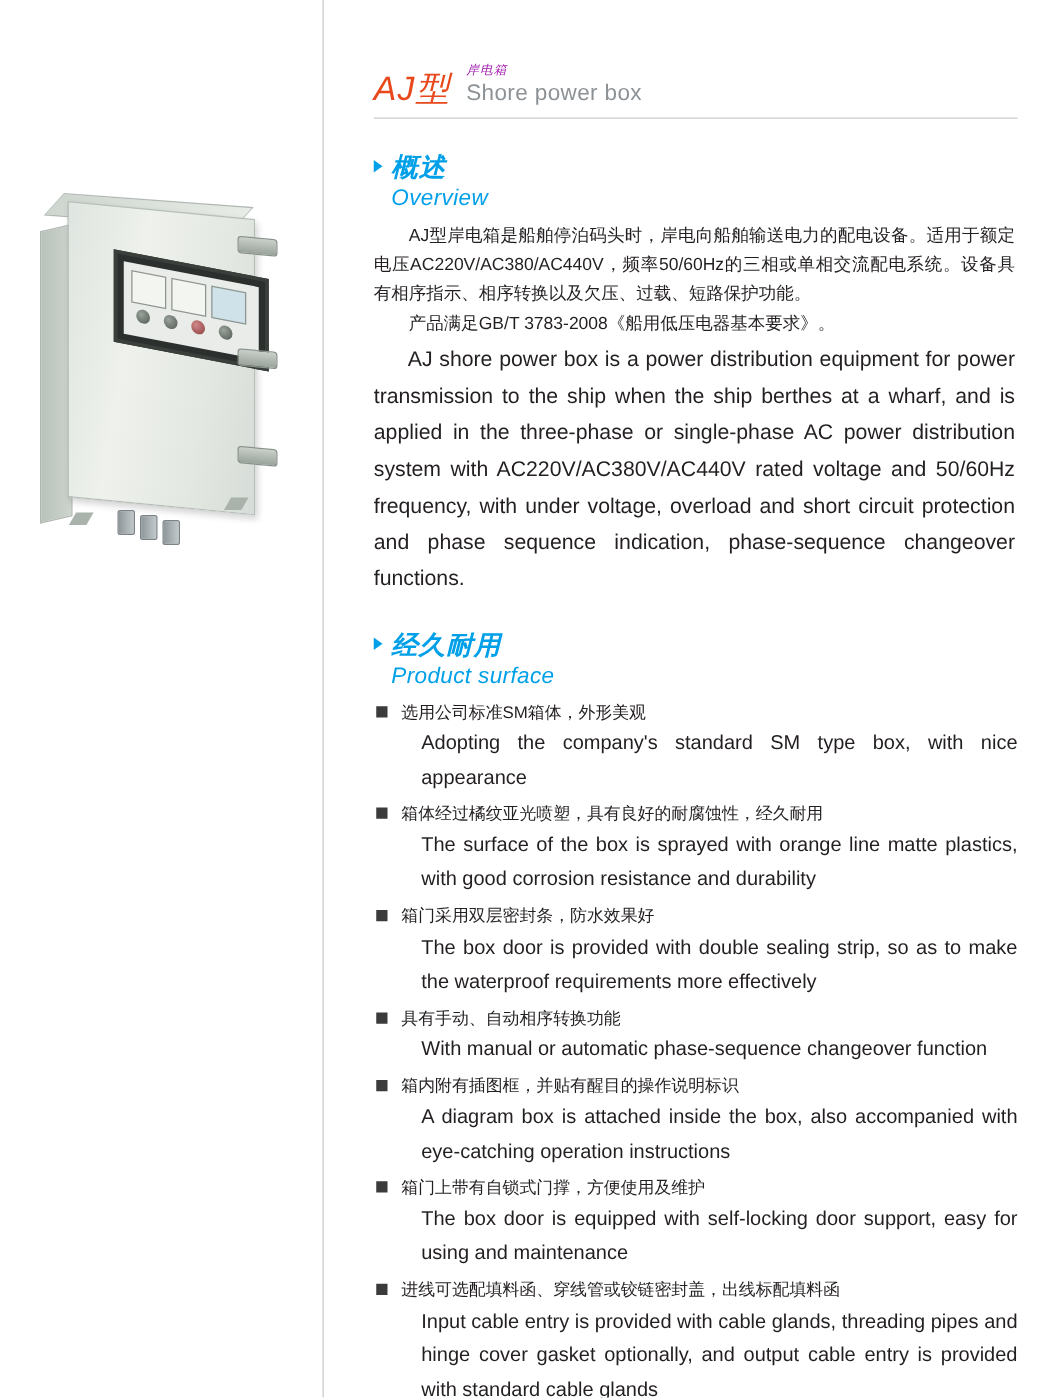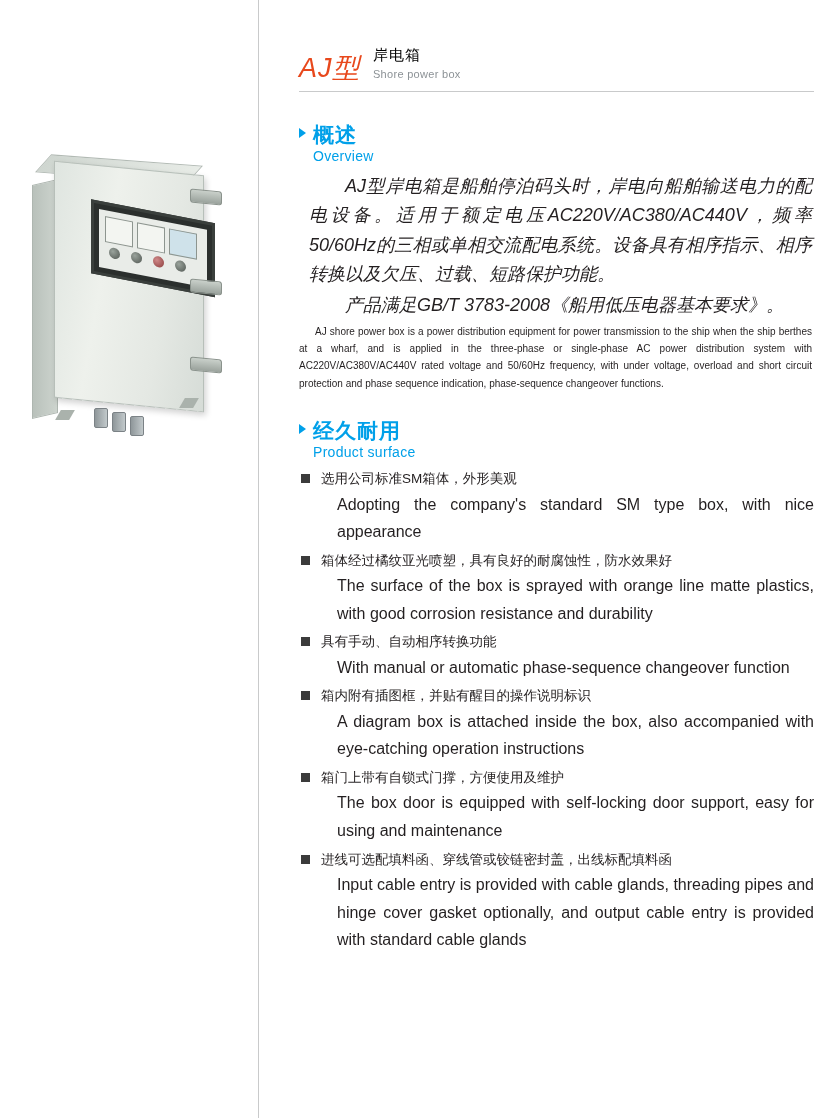--- a/index.html
+++ b/index.html
@@ -184,81 +184,82 @@
     line-height: 30px;
     font-style: italic;
   }
   .title-names {
     display: inline-block;
     vertical-align: bottom;
     margin-left: 8px;
     line-height: 1.15;
   }
   .title-cn {
-    font-size: 15px;
-    color: #000000;
+    font-size: 10px;
+    color: #a21caf;
     letter-spacing: 1px;
+    font-style: italic;
   }
   .title-en {
-    font-size: 11px;
+    font-size: 18px;
     color: #8c9296;
     letter-spacing: 0.3px;
   }
   .title-rule {
     margin: 8px 0 0 0;
     height: 1px;
     background: #c9cacb;
     width: 100%;
   }
 
   .section {
     margin-top: 26px;
     padding-left: 20px;
     position: relative;
   }
   .section-head {
     position: relative;
     padding-left: 14px;
     margin-bottom: 6px;
+    font-style: italic;
   }
   .arrow-icon {
     position: absolute;
     left: 0;
     top: 6px;
     width: 0;
     height: 0;
     border-left: 7px solid #00a0e9;
     border-top: 5px solid transparent;
     border-bottom: 5px solid transparent;
   }
   .section-cn {
     font-size: 21px;
     color: #00a0e9;
     font-weight: bold;
     letter-spacing: 1px;
     line-height: 1.2;
   }
   .section-en {
-    font-size: 14px;
+    font-size: 18px;
     color: #00a0e9;
     letter-spacing: 0.3px;
     margin-top: 1px;
   }
 
   .para-cn {
-    font-size: 18px;
+    font-size: 14px;
     line-height: 1.62;
     color: #231f20;
     text-indent: 2em;
-    margin: 2px 0 0 10px;
+    margin: 2px 0 0 0;
     text-align: justify;
-    font-style: italic;
   }
   .para-en {
-    font-size: 10px;
+    font-size: 17px;
     line-height: 1.72;
     color: #231f20;
     text-indent: 1.6em;
     margin: 3px 0 0 0;
     text-align: justify;
   }
   .overview-body {
     margin-top: 8px;
     padding-right: 2px;
   }
@@ -364,22 +365,27 @@
       </div>
 
       <ul class="features-list">
         <li class="feature-item">
           <span class="bullet-square"></span>
           <div class="feature-cn">选用公司标准SM箱体，外形美观</div>
           <div class="feature-en">Adopting the company's standard SM type box, with nice appearance</div>
         </li>
         <li class="feature-item">
           <span class="bullet-square"></span>
-          <div class="feature-cn">箱体经过橘纹亚光喷塑，具有良好的耐腐蚀性，防水效果好</div>
+          <div class="feature-cn">箱体经过橘纹亚光喷塑，具有良好的耐腐蚀性，经久耐用</div>
           <div class="feature-en">The surface of the box is sprayed with orange line matte plastics, with good corrosion resistance and durability</div>
+        </li>
+        <li class="feature-item">
+          <span class="bullet-square"></span>
+          <div class="feature-cn">箱门采用双层密封条，防水效果好</div>
+          <div class="feature-en">The box door is provided with double sealing strip, so as to make the waterproof requirements more effectively</div>
         </li>
         <li class="feature-item">
           <span class="bullet-square"></span>
           <div class="feature-cn">具有手动、自动相序转换功能</div>
           <div class="feature-en">With manual or automatic phase-sequence changeover function</div>
         </li>
         <li class="feature-item">
           <span class="bullet-square"></span>
           <div class="feature-cn">箱内附有插图框，并贴有醒目的操作说明标识</div>
           <div class="feature-en">A diagram box is attached inside the box, also accompanied with eye-catching operation instructions</div>

